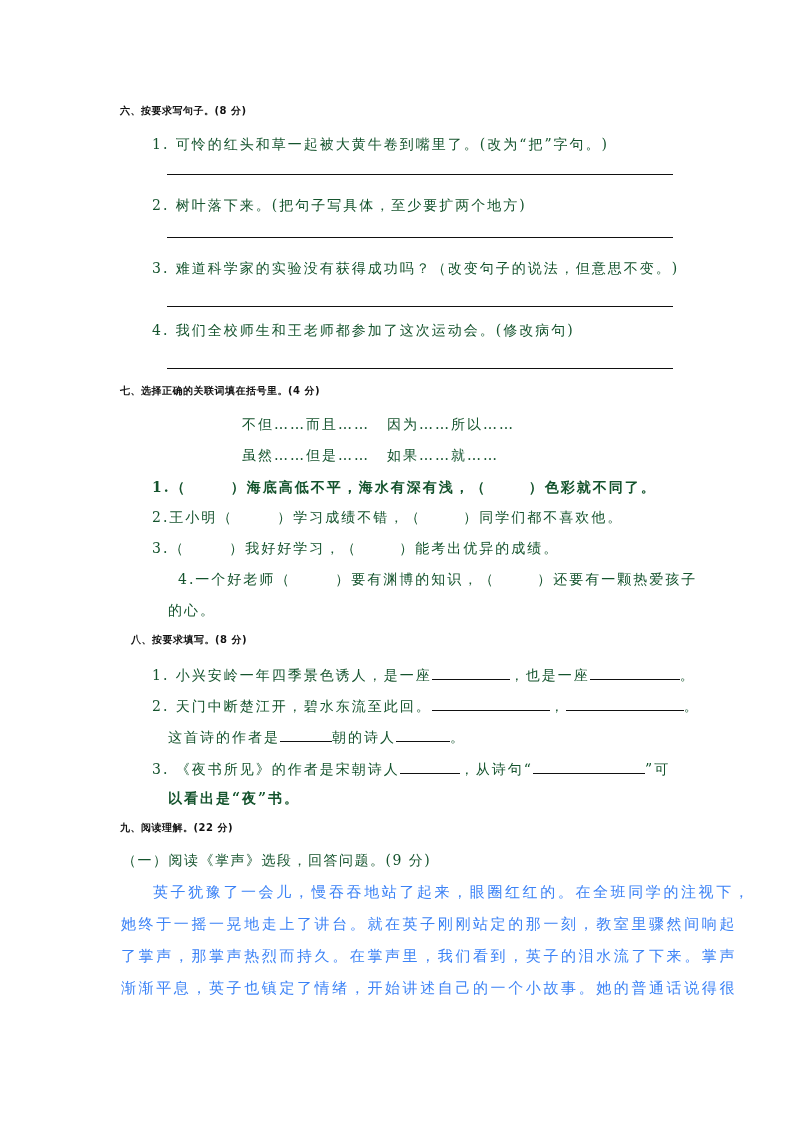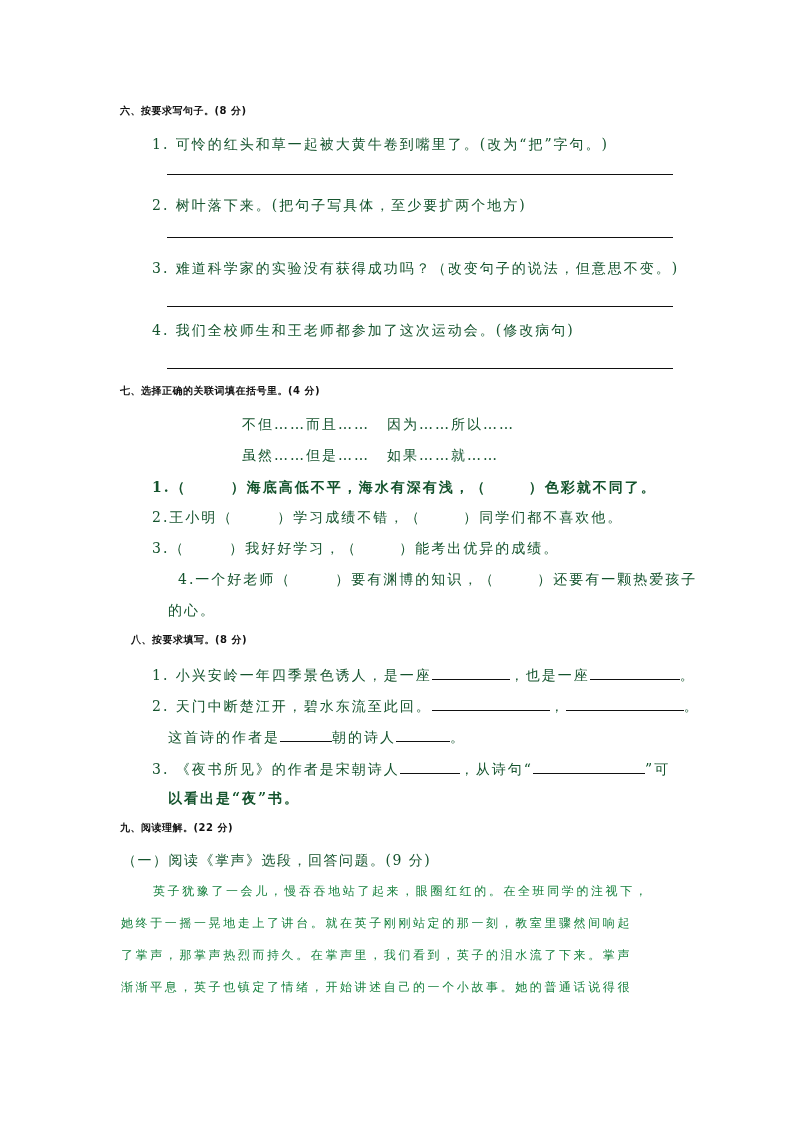--- a/index.html
+++ b/index.html
@@ -1,21 +1,21 @@
 <!DOCTYPE html>
 <html><head>
 <meta charset="utf-8">
 <style>
   html, body { margin: 0; padding: 0; background: #ffffff; }
   body { width: 793px; height: 1122px; position: relative; overflow: hidden;
          font-family: "DejaVu Serif", "Liberation Serif", serif; color: #1a1a1a; }
   .abs { position: absolute; white-space: nowrap; }
   .head { font-family: "DejaVu Sans", "Liberation Sans", sans-serif; font-size: 10px; font-weight: bold; color: #111; letter-spacing: 0.5px; }
   .item { font-size: 14px; letter-spacing: 2px; color: #14532d; }
-  .para { font-size: 12px; letter-spacing: 2.6px; color: #15803d; }
+  .para { font-size: 15px; letter-spacing: 2.6px; color: #3b82f6; }
   .rule { position: absolute; height: 0; border-top: 1.5px solid #111; }
   .blank { display: inline-block; border-bottom: 1.2px solid #111; height: 14px; vertical-align: baseline; }
   .gap { display: inline-block; }
 </style>
 </head>
 <body>
 
 <div class="abs head" style="left:120px; top:104px;">六、按要求写句子。(8 分)</div>
 
 <div class="abs item" style="left:152px; top:136px;">1. 可怜的红头和草一起被大黄牛卷到嘴里了。(改为“把”字句。)</div>

